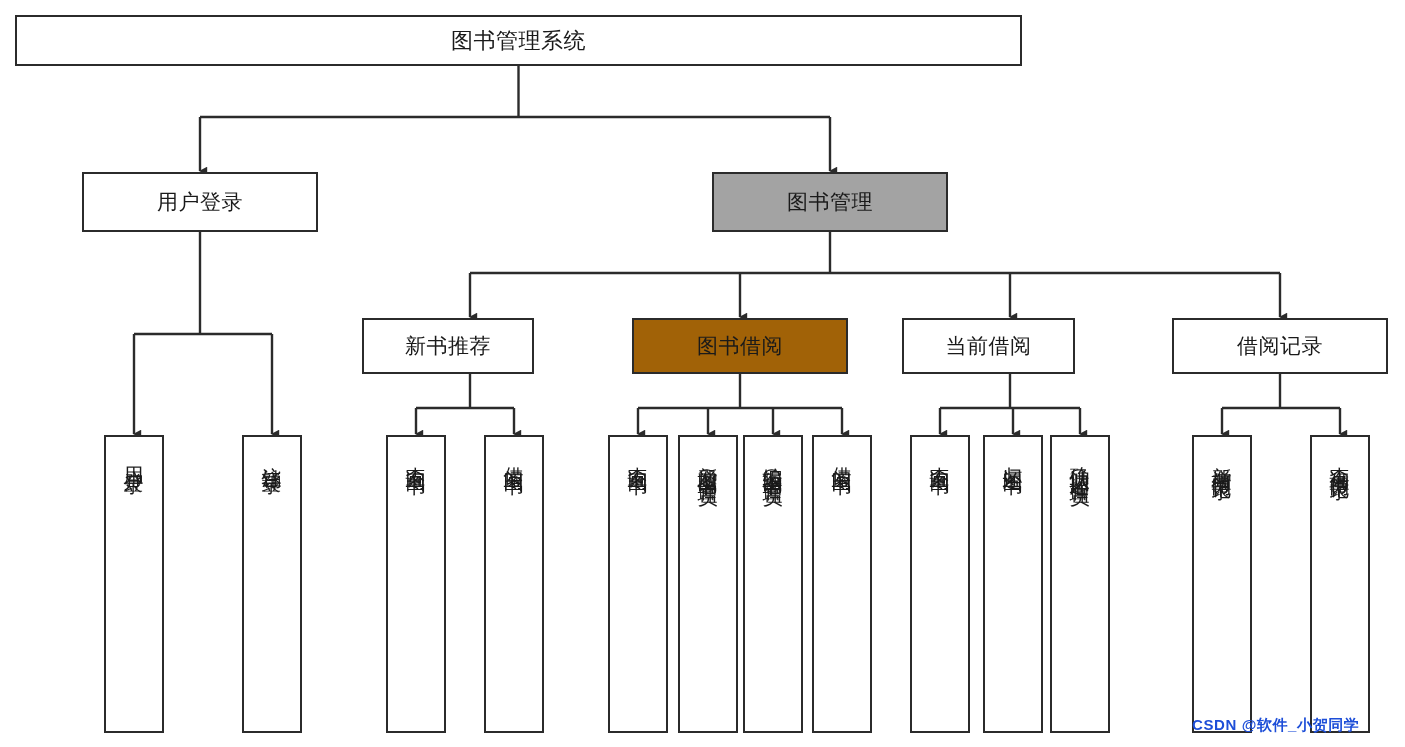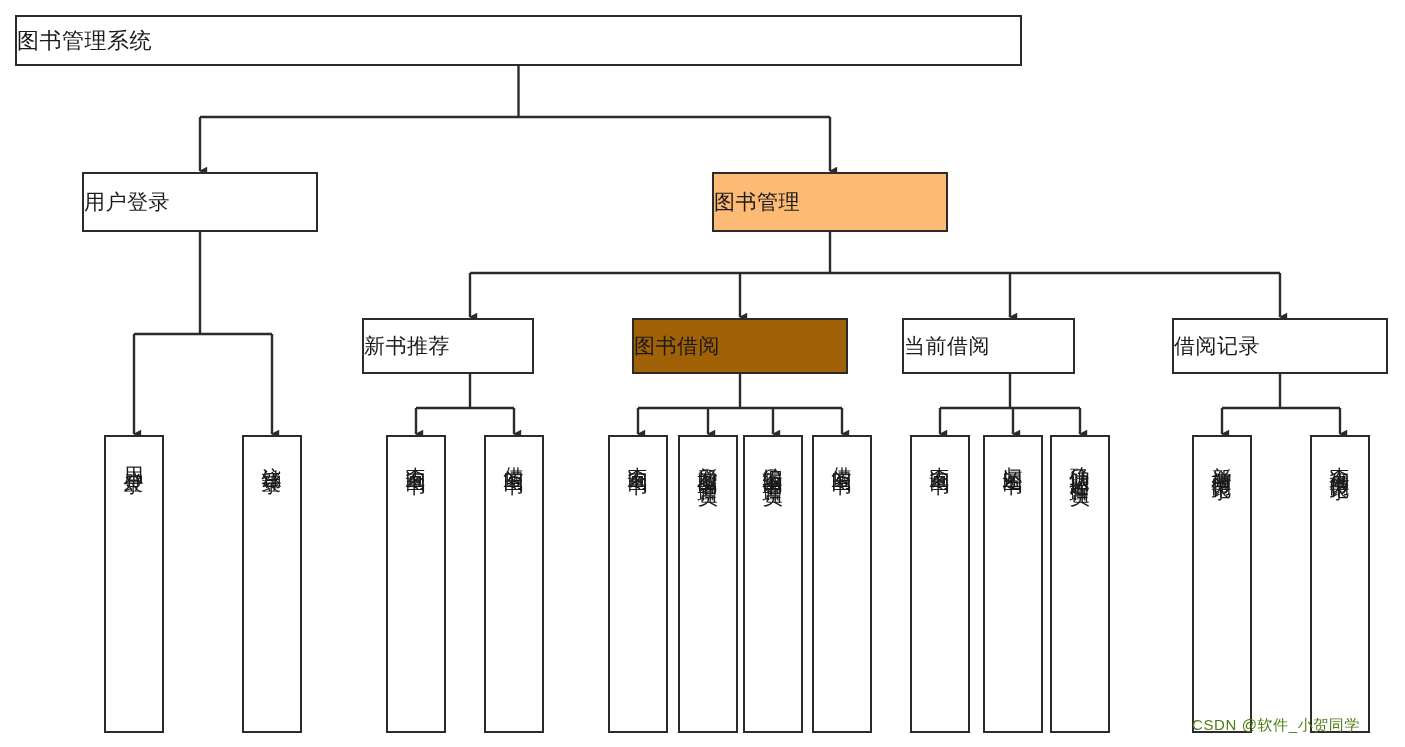--- a/index.html
+++ b/index.html
@@ -24,20 +24,21 @@
     width: 1405px;
     height: 747px;
   }
   .node {
     position: absolute;
     box-sizing: border-box;
     background: #ffffff;
     border: 2px solid #2b2b2b;
     display: flex;
     align-items: center;
+    justify-content: center;
     color: #1a1a1a;
   }
   .node-label {
     display: block;
     text-align: center;
     line-height: 1.18;
     white-space: pre;
   }
   .node.horizontal .node-label {
     font-size: 21px;
@@ -115,21 +116,21 @@
       </g>
   </svg>
 
   <div id="node-layer">
       <div class="node horizontal root" style="left: 15px; top: 15px; width: 1007px; height: 51px; border-color: rgb(43, 43, 43); background: rgb(255, 255, 255);">
         <span class="node-label">图书管理系统</span>
       </div>
       <div class="node horizontal" style="left: 82px; top: 172px; width: 236px; height: 60px; border-color: rgb(43, 43, 43); background: rgb(255, 255, 255);">
         <span class="node-label">用户登录</span>
       </div>
-      <div class="node horizontal" style="left: 712px; top: 172px; width: 236px; height: 60px; border-color: rgb(43, 43, 43); background: #fdba74;">
+      <div class="node horizontal" style="left: 712px; top: 172px; width: 236px; height: 60px; border-color: rgb(43, 43, 43); background: #a3a3a3;">
         <span class="node-label">图书管理</span>
       </div>
       <div class="node horizontal" style="left: 362px; top: 318px; width: 172px; height: 56px; border-color: rgb(43, 43, 43); background: rgb(255, 255, 255);">
         <span class="node-label">新书推荐</span>
       </div>
       <div class="node horizontal" style="left: 632px; top: 318px; width: 216px; height: 56px; border-color: rgb(43, 43, 43); background: #a16207;">
         <span class="node-label">图书借阅</span>
       </div>
       <div class="node horizontal" style="left: 902px; top: 318px; width: 173px; height: 56px; border-color: rgb(43, 43, 43); background: rgb(255, 255, 255);">
         <span class="node-label">当前借阅</span>
@@ -171,14 +172,14 @@
         <span class="node-label">确认归还（管理员）</span>
       </div>
       <div class="node vertical" style="left: 1192px; top: 435px; width: 60px; height: 298px; border-color: rgb(43, 43, 43); background: rgb(255, 255, 255);">
         <span class="node-label">新增借阅记录</span>
       </div>
       <div class="node vertical" style="left: 1310px; top: 435px; width: 60px; height: 298px; border-color: rgb(43, 43, 43); background: rgb(255, 255, 255);">
         <span class="node-label">查询借阅记录</span>
       </div>
     </div>
 
-  <div class="watermark" style="left: 1192px; top: 716px; color: #4d7c0f;">CSDN @软件_小贺同学</div>
+  <div class="watermark" style="left: 1192px; top: 716px; color: #1d4ed8; font-weight: bold;">CSDN @软件_小贺同学</div>
 </div>
 
 </body></html>

